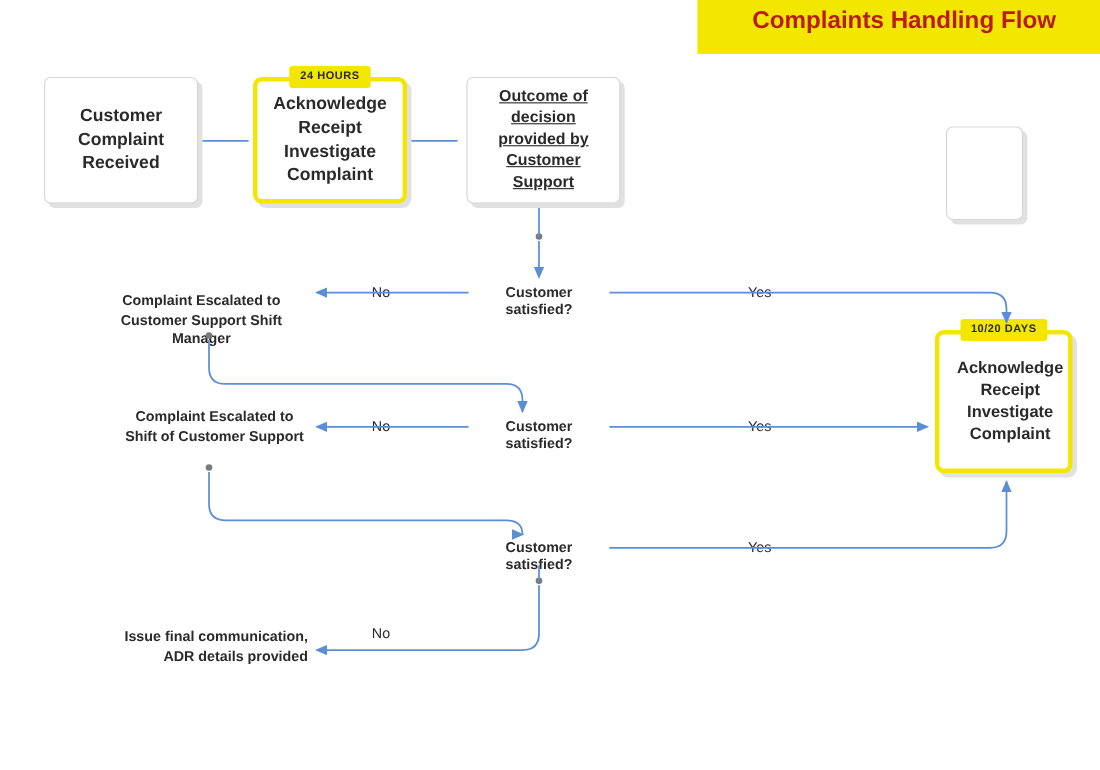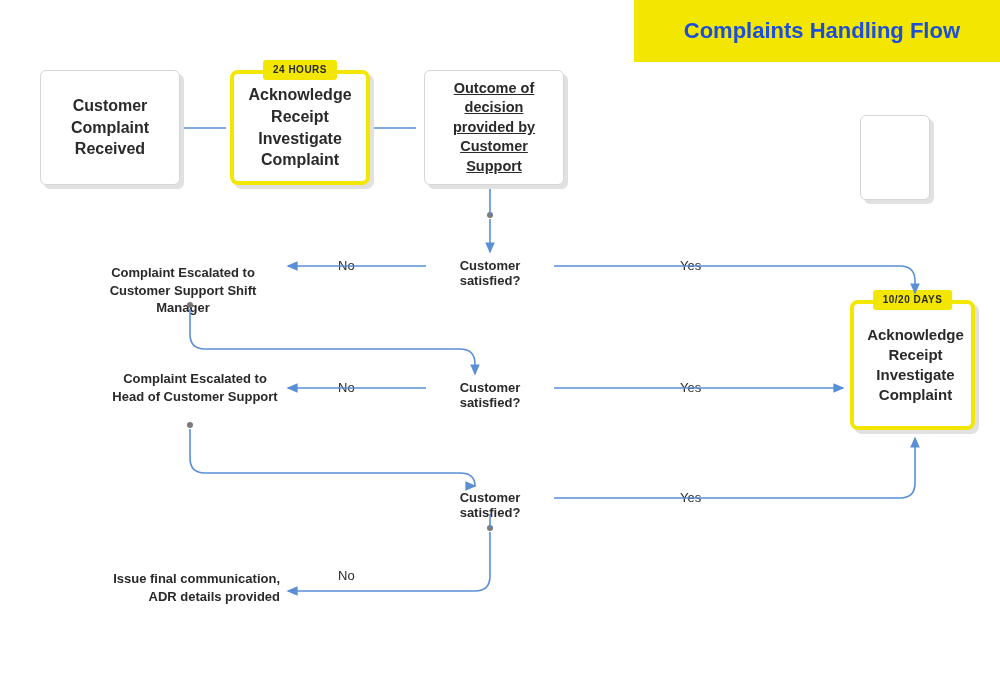--- a/index.html
+++ b/index.html
@@ -10,32 +10,31 @@
     height: 700px;
     position: relative;
     overflow: hidden;
     color: #2a2a2a;
   }
   .title-banner {
     position: absolute;
     top: 0;
     right: 0;
     background: #f3e600;
-    padding: 18px 40px 18px 50px;
+    padding: 5px 40px 18px 50px;
     font-size: 22px;
     font-weight: 700;
-    color: #1d4ed8;
+    color: #b91c1c;
   }
   .node {
     position: absolute;
     background: #fff;
     text-align: center;
     display: flex;
     align-items: center;
-    justify-content: center;
     line-height: 1.35;
   }
   .node.framed {
     border: 1px solid #d6d6d6;
     border-radius: 6px;
     box-shadow: 4px 4px 0 0 #e1e1e1;
     padding: 10px;
     font-size: 16px;
     font-weight: 600;
   }
@@ -110,21 +109,21 @@
 <div class="node framed accent" style="left:850px; top:300px; width:125px; height:130px; font-size:15px;padding-left:16px;">
   <span class="tag">10/20 DAYS</span>
   <span>Acknowledge Receipt Investigate Complaint</span>
 </div>
 
 <div class="decision" style="left:430px; top:258px;">Customer satisfied?</div>
 <div class="decision" style="left:430px; top:380px;">Customer satisfied?</div>
 <div class="decision" style="left:430px; top:490px;">Customer satisfied?</div>
 
 <div class="outcome-label" style="left:98px; top:248px;margin-top:16px;">Complaint Escalated to Customer Support Shift Manager</div>
-<div class="outcome-label" style="left:110px; top:370px;">Complaint Escalated to Head of Customer Support</div>
+<div class="outcome-label" style="left:110px; top:370px;">Complaint Escalated to Shift of Customer Support</div>
 <div class="outcome-label" style="left:110px; top:570px;text-align:right;">Issue final communication, ADR details provided</div>
 
 <div class="edge-label" style="left:338px; top:258px;">No</div>
 <div class="edge-label" style="left:680px; top:258px;">Yes</div>
 <div class="edge-label" style="left:338px; top:380px;">No</div>
 <div class="edge-label" style="left:680px; top:380px;">Yes</div>
 <div class="edge-label" style="left:680px; top:490px;">Yes</div>
 <div class="edge-label" style="left:338px; top:568px;">No</div>
 
 <svg class="connectors">

